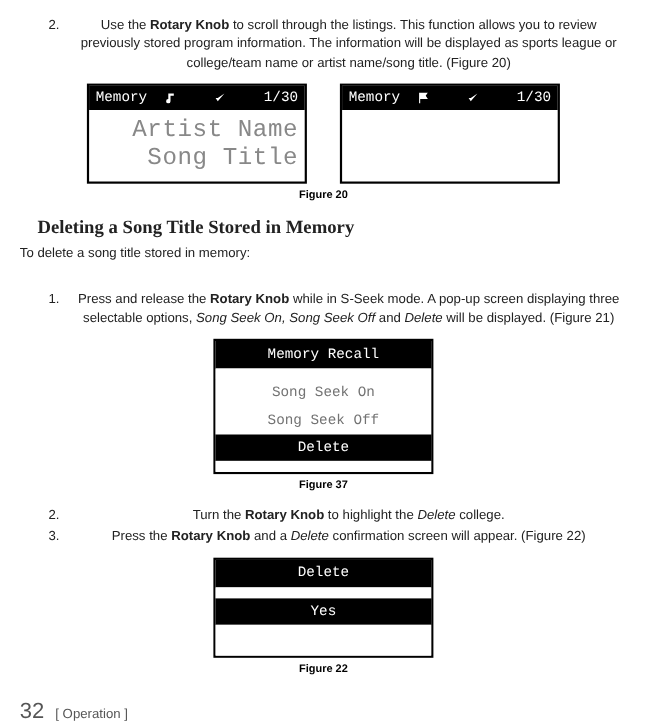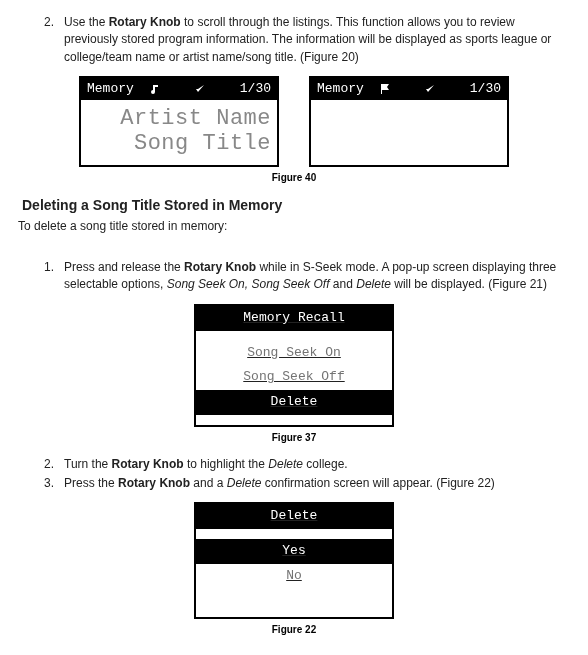--- a/index.html
+++ b/index.html
@@ -18,20 +18,21 @@
   .li {
     display: flex;
     margin-bottom: 2px;
   }
   .li .num {
     width: 20px;
     flex-shrink: 0;
   }
   .li .body {
     flex: 1;
+    text-align: center;
   }
   strong { font-weight: bold; }
   em { font-style: italic; }
 
   .screens-row {
     display: flex;
     justify-content: center;
     gap: 30px;
     margin: 10px 0 4px;
   }
@@ -66,35 +67,35 @@
   }
   .fig-cap {
     text-align: center;
     font-weight: bold;
     font-size: 10px;
     margin: 2px 0 10px;
     color: #000;
   }
 
   h4 {
-    font-size: 14px;
-    margin: 4px 4px 2px;
+    font-size: 17px;
+    margin: 4px 16px 2px;
+    font-family: Liberation Serif, serif;
   }
   .intro {
     margin: 0 0 24px;
   }
 
   .screen2 {
     border: 2px solid #000;
     width: 200px;
     margin: 10px auto 4px;
     box-sizing: border-box;
     font-family: "Courier New", monospace;
     text-align: center;
-    text-decoration: underline;
   }
   .screen2 .blackbar {
     background: #000;
     color: #fff;
     font-size: 13px;
     padding: 3px 0;
   }
   .screen2 .whitebar {
     background: #fff;
     color: #737373;
@@ -164,21 +165,21 @@
         </svg>
       <span class="spacer"></span>
       <svg class="icon-check" viewBox="0 0 10 10">
           <path d="M1 5l2 3 6-7-6 4z"></path>
         </svg>
       <span class="spacer"></span>
       <span>1/30</span>
     </div>
   </div>
 </div>
-<div class="fig-cap">Figure 40</div>
+<div class="fig-cap">Figure 20</div>
 
 <h4>Deleting a Song Title Stored in Memory</h4>
 <p class="intro">To delete a song title stored in memory:</p>
 
 <div class="ol">
   <div class="li">
     <div class="num">1.</div>
     <div class="body">
       <span>Press and release the </span><strong>Rotary Knob</strong><span> while in S-Seek mode.  A pop-up screen displaying three selectable options, </span><em>Song Seek On, Song Seek Off</em><span> and </span><em>Delete</em><span> will be displayed. (Figure 21)</span>
     </div>
@@ -207,21 +208,20 @@
     <div class="body">
       <span>Press the </span><strong>Rotary Knob</strong><span> and a </span><em>Delete</em><span> confirmation screen will appear. (Figure 22)</span>
     </div>
   </div>
 </div>
 
 <div class="screen2">
   <div class="blackbar">Delete</div>
   <div class="whitebar thin"></div>
   <div class="blackbar">Yes</div>
-  <div class="whitebar">No</div>
   <div class="whitebar empty"></div>
 </div>
 <div class="fig-cap">Figure 22</div>
 
 <div class="footer">
   <span class="pn">32</span>
   <span class="sect">[ Operation ]</span>
 </div>
 
 </body></html>

